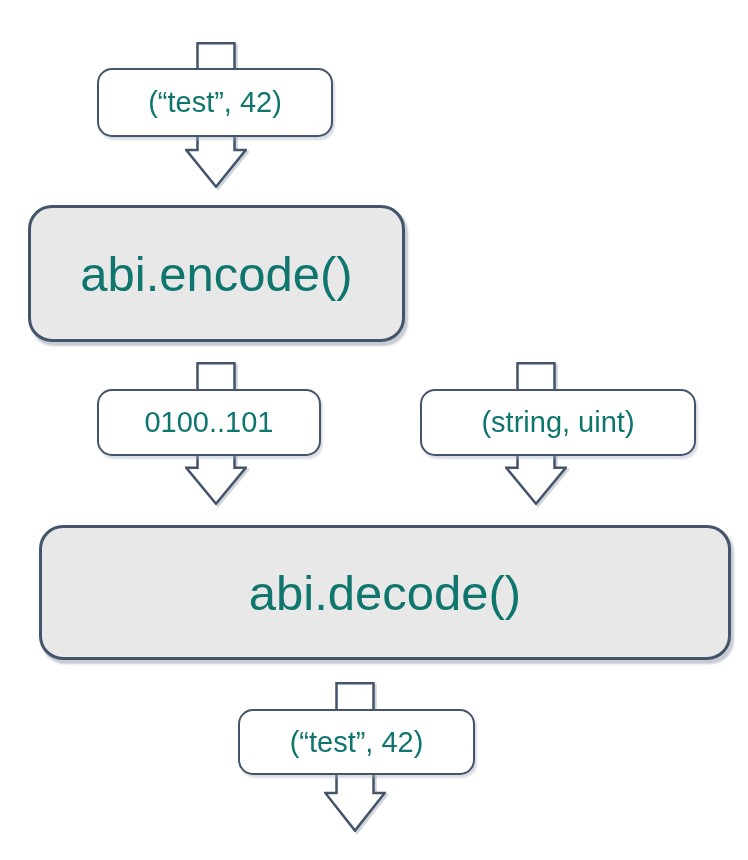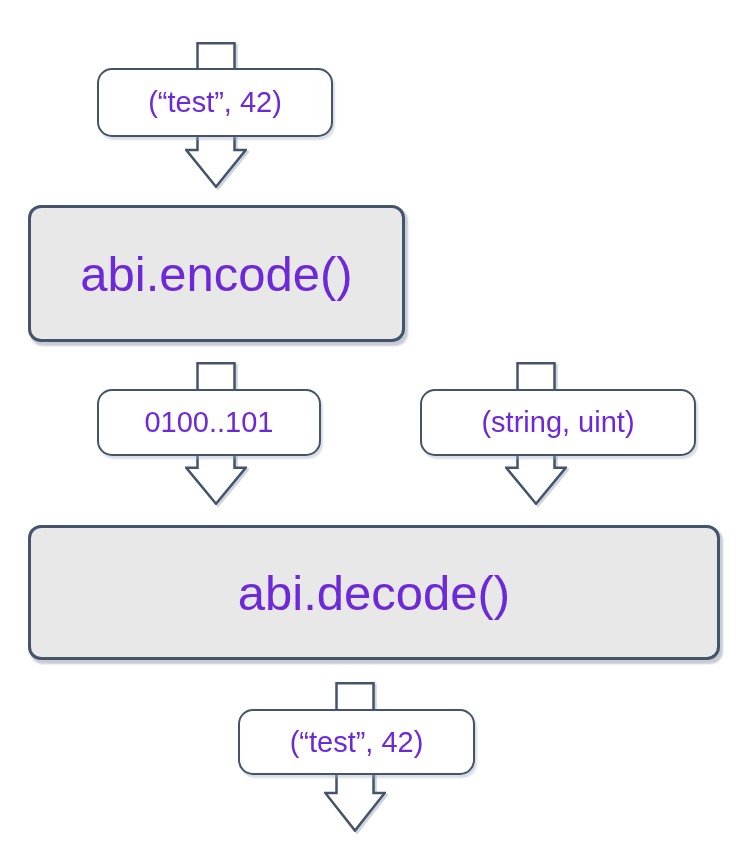--- a/index.html
+++ b/index.html
@@ -28,41 +28,41 @@
   .arrow-4 { left: 324px; top: 682px; width: 62px; height: 150px; }
   
   .box {
     position: absolute;
     z-index: 2;
     box-sizing: border-box;
     display: flex;
     align-items: center;
     justify-content: center;
     text-align: center;
-    color: #6d28d9;
+    color: #0f766e;
   }
   .label-box {
     background: #ffffff;
     border: 2.5px solid #44546A;
     border-radius: 15px;
     font-size: 29px;
     box-shadow: 2px 3px 2px rgba(160,170,185,0.4);
   }
   .process-box {
     background: #E8E8E8;
     border: 3px solid #44546A;
-    border-radius: 13px;
+    border-radius: 24px;
     font-size: 49px;
     box-shadow: 2.5px 3.5px 2px rgba(130,140,160,0.45);
   }
   .node-input    { left: 97px;  top: 68px;  width: 236px; height: 69px; }
   .node-encode   { left: 28px;  top: 205px; width: 377px; height: 137px; }
   .node-bytes    { left: 97px;  top: 389px; width: 224px; height: 67px; }
   .node-types    { left: 420px; top: 389px; width: 276px; height: 67px; }
-  .node-decode   { left: 28px;  top: 525px; width: 692px; height: 135px; }
+  .node-decode   { left: 39px;  top: 525px; width: 692px; height: 135px; }
   .node-output   { left: 238px; top: 709px; width: 237px; height: 66px; }
 </style>
 </head>
 <body>
 
 <div class="canvas">
 
   <div class="arrow arrow-1">
     <svg width="62" height="146" viewBox="0 0 62 146" preserveAspectRatio="none">
       <polygon points="12.5,1.3 12.5,108 1.3,108 31,144.7 60.7,108 49.5,108 49.5,1.3" fill="#ffffff" stroke="#44546A" stroke-width="2.5" stroke-linejoin="miter"></polygon>

